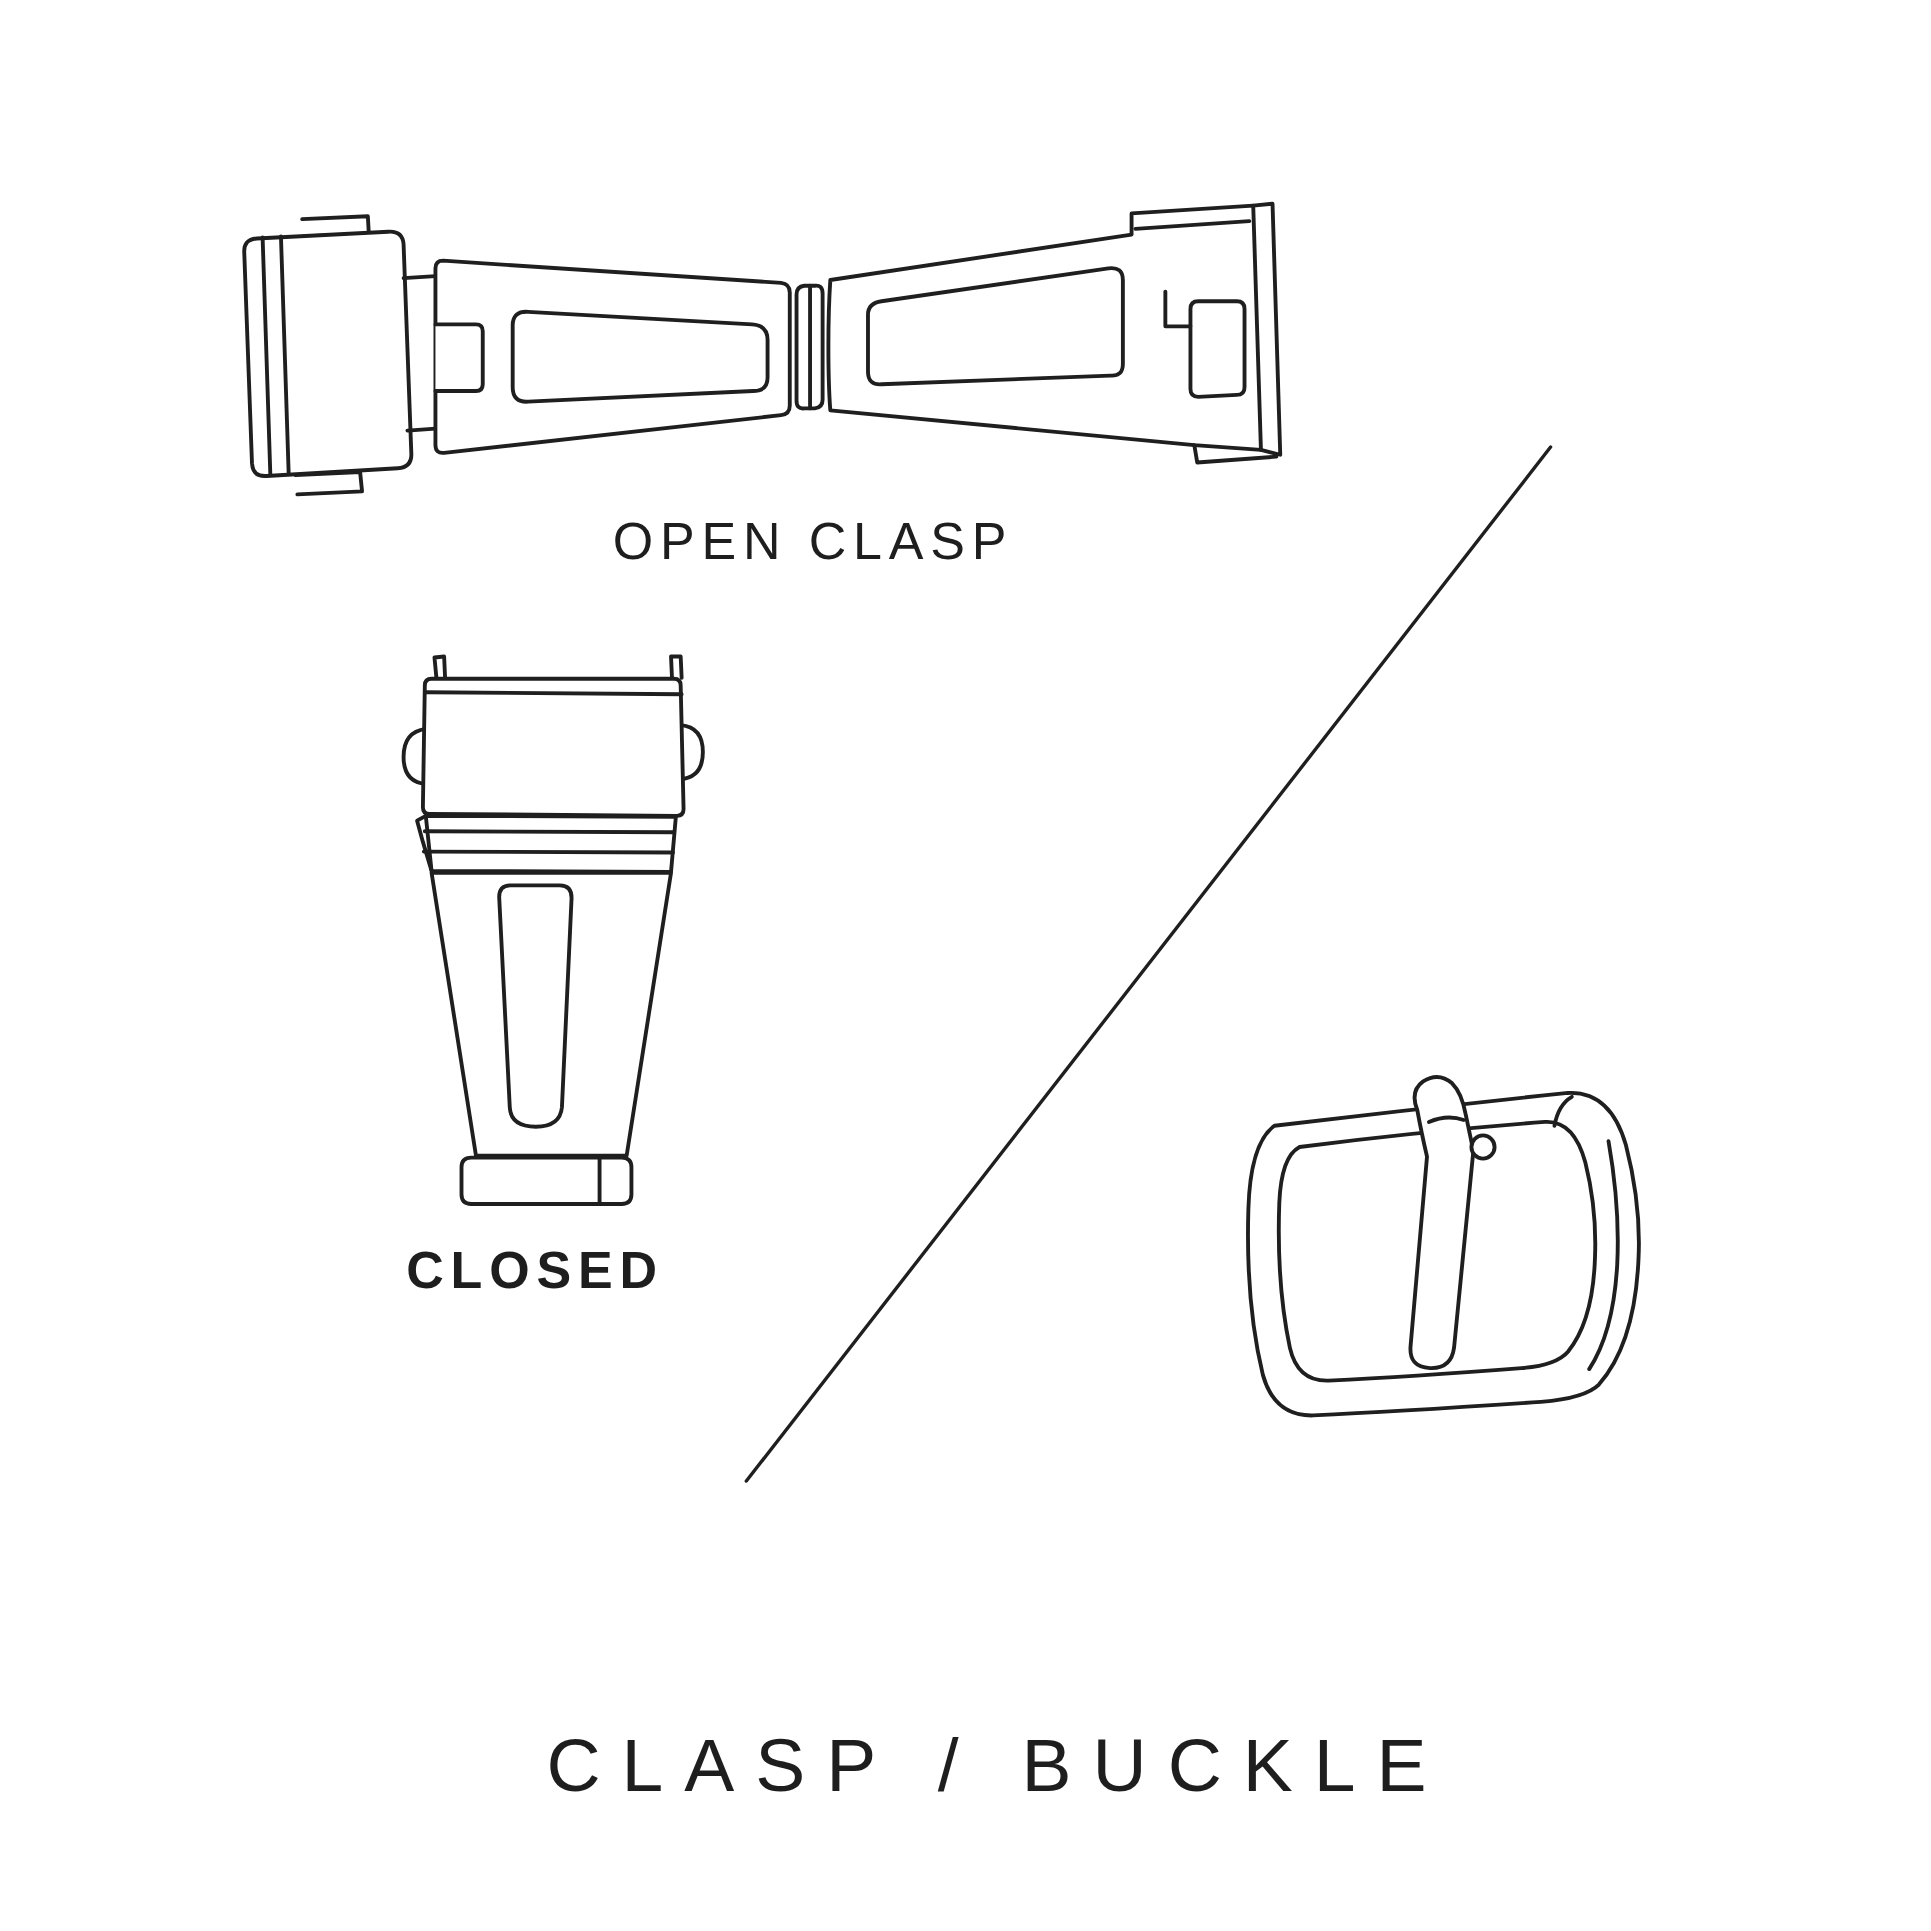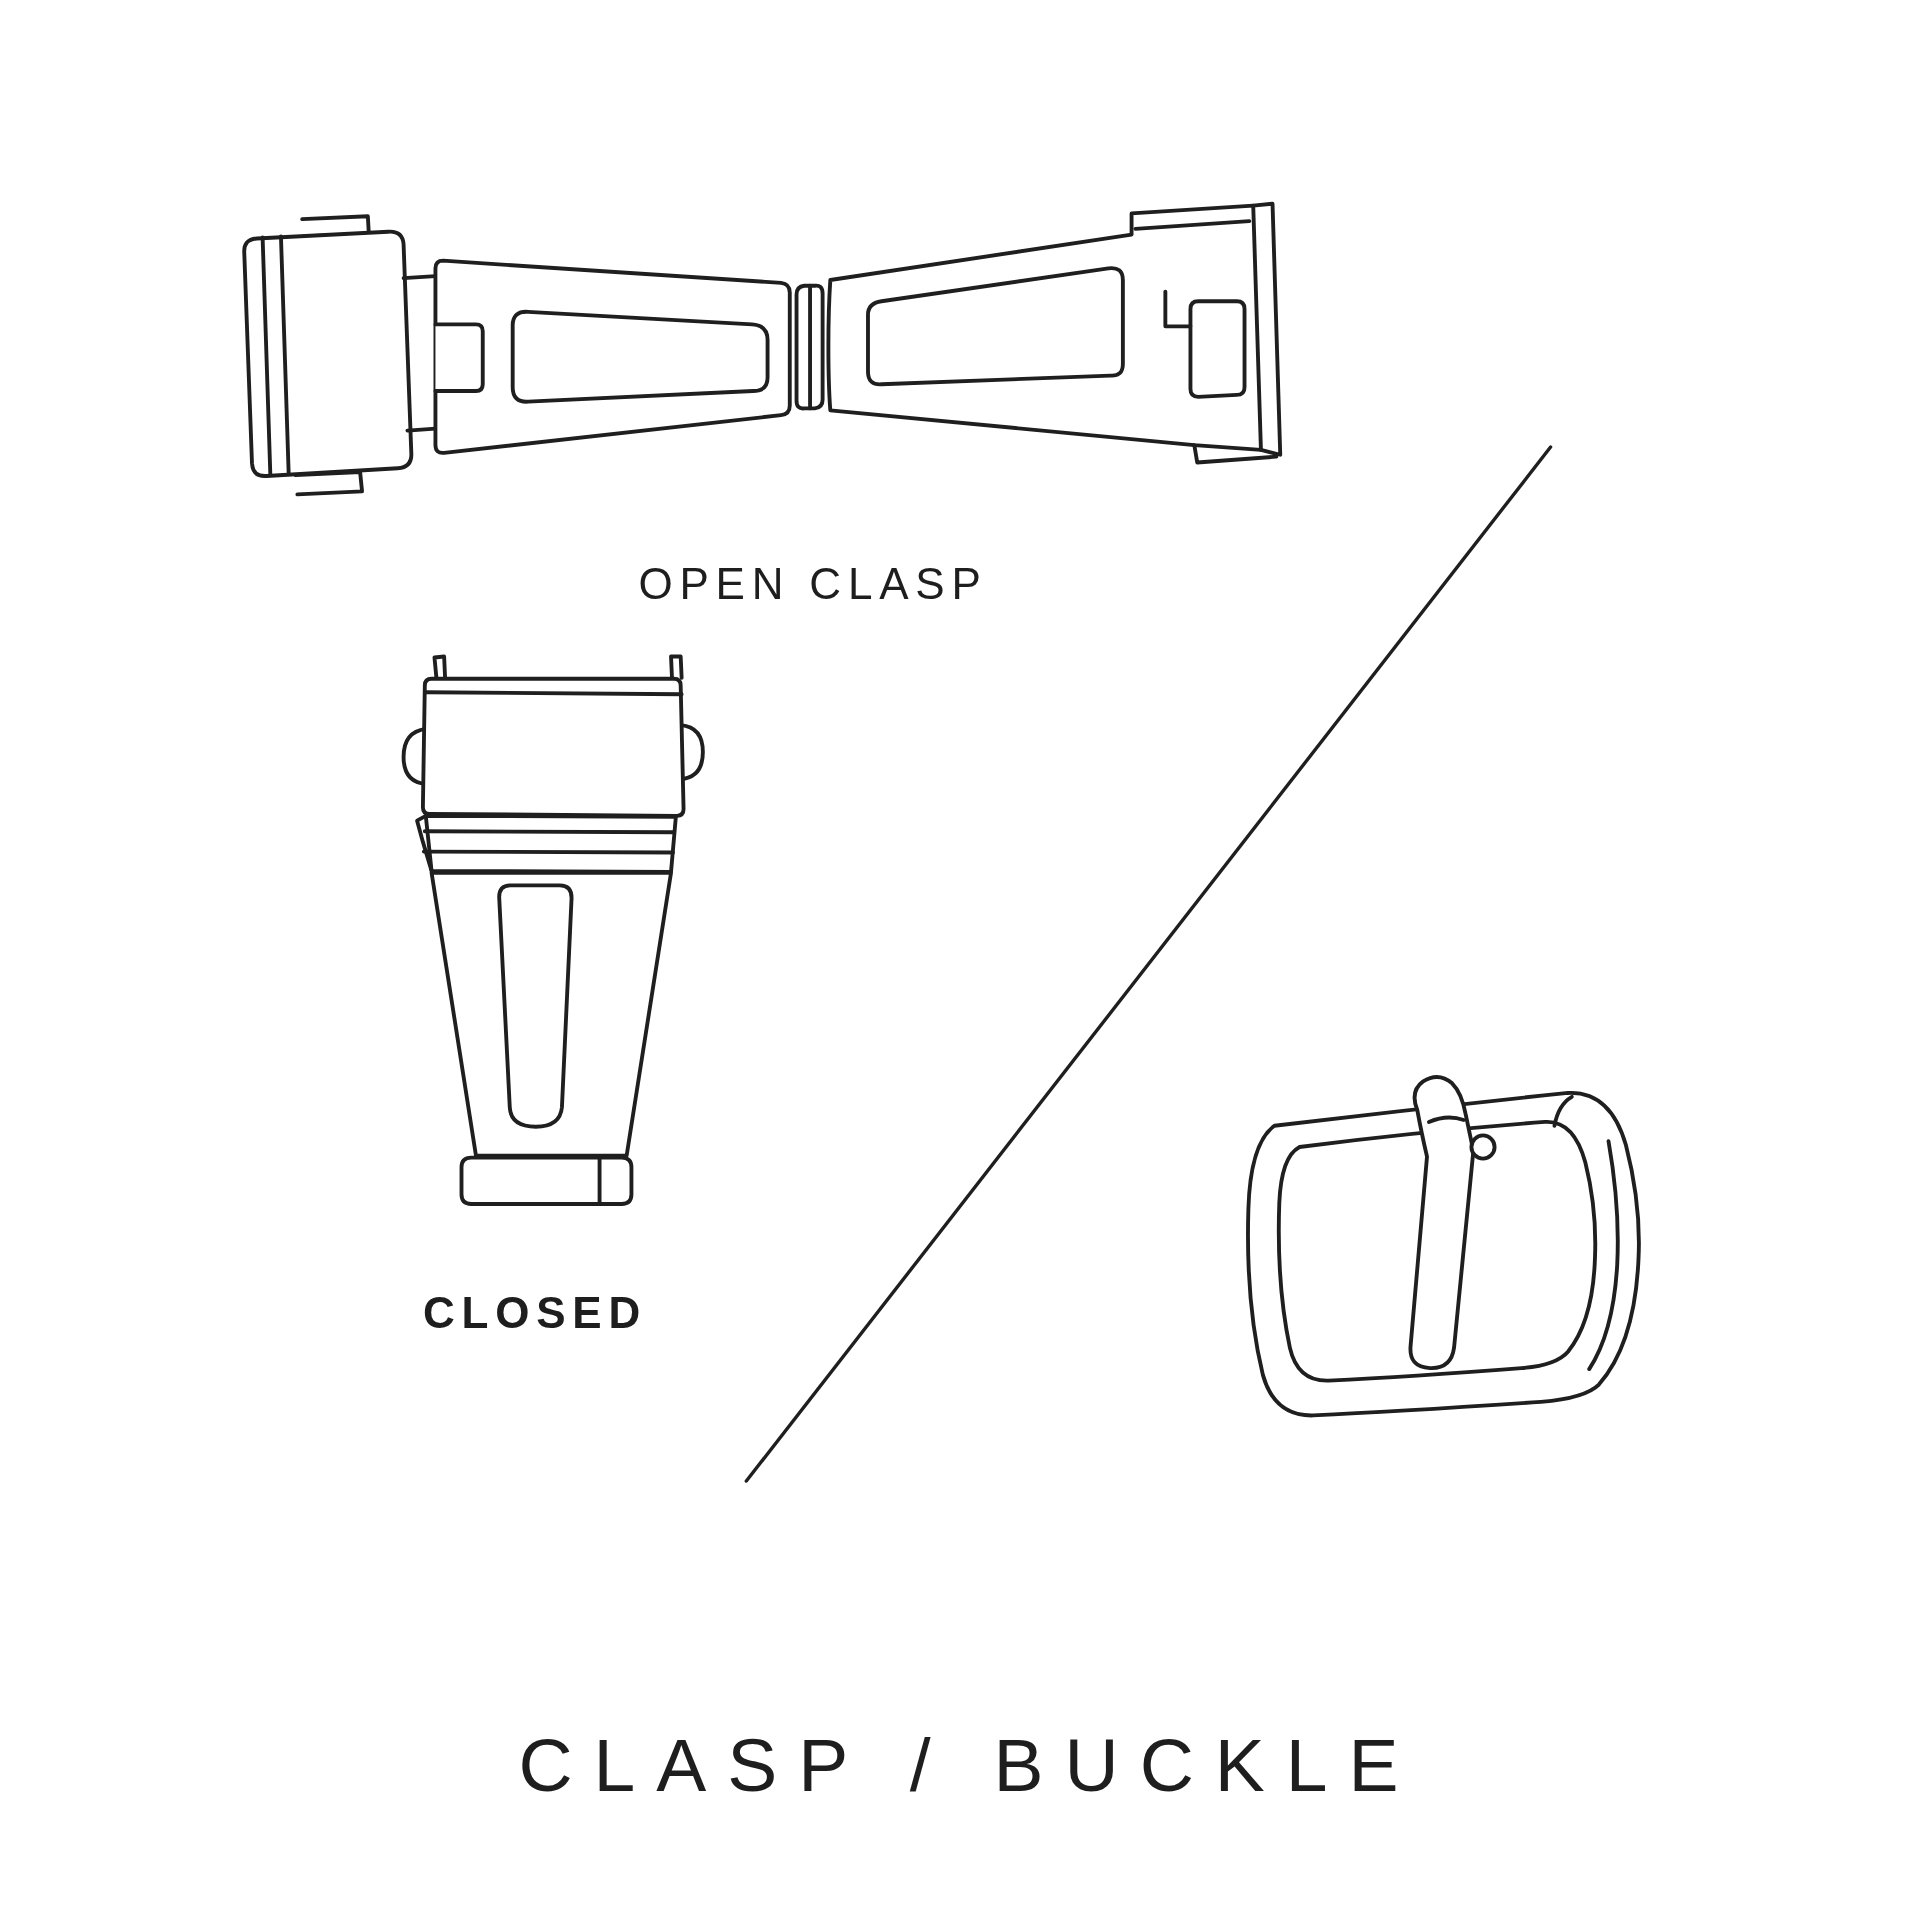--- a/index.html
+++ b/index.html
@@ -23,27 +23,27 @@
     color:var(--line-color);
   }
   .label{
     position:absolute;
     transform:translate(-50%,-50%);
     white-space:nowrap;
     color:var(--text-color);
     font-weight:400;
   }
   .caption{
-    font-size:44px;
+    font-size:52px;
     letter-spacing:6.8px;
-    margin-top:43px;
   }
   .title{
     font-size:75px;
     letter-spacing:21px;
+    margin-left:28px;
   }
 </style>
 </head>
 <body>
 
 <div class="canvas">
 
   <svg class="diagram-svg" viewBox="0 0 2000 2000" xmlns="http://www.w3.org/2000/svg">
 
     <g stroke="currentColor" stroke-width="4" fill="none" stroke-linejoin="round" stroke-linecap="round">

